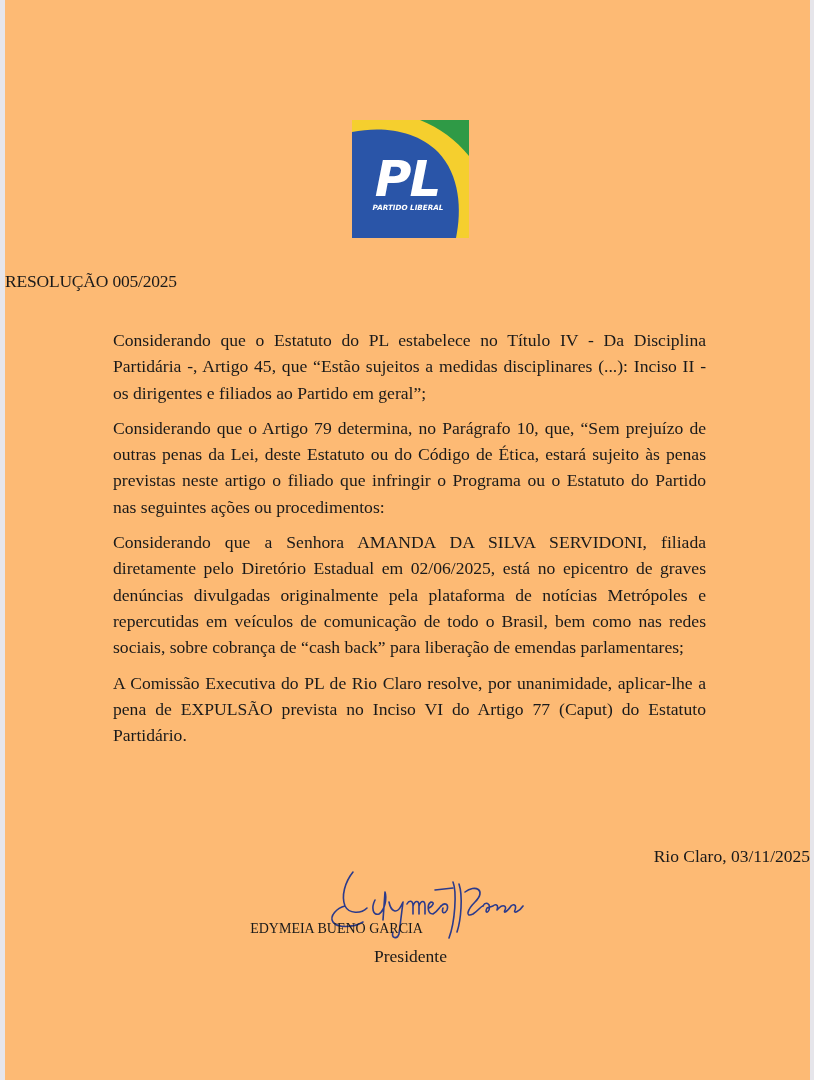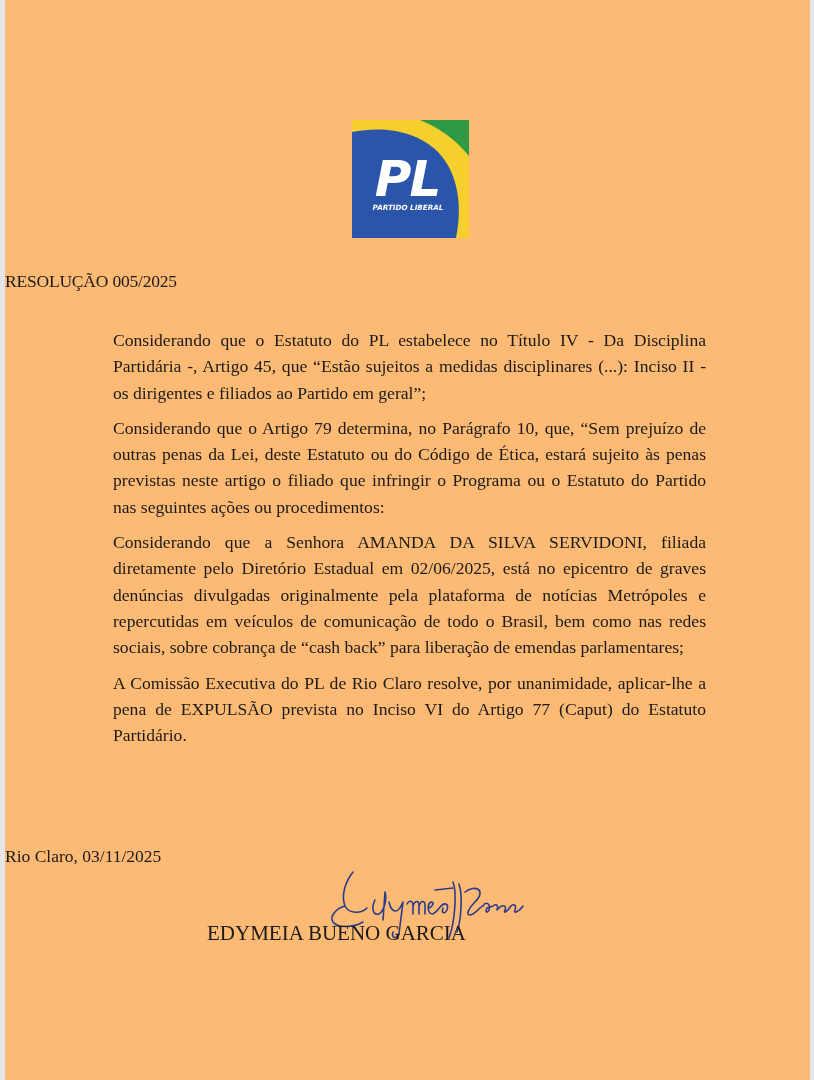--- a/index.html
+++ b/index.html
@@ -21,30 +21,30 @@
   .title {
     position: absolute; left: 0; top: 271px; width: 805px; text-align: left;
     font-size: 17.5px; letter-spacing: -0.2px;
   }
   .body-text {
     position: absolute; left: 99px; top: 318px; width: 611px;
     font-size: 17.6px; line-height: 26.3px; text-align: justify;
   }
   .body-text p { margin: 9px; }
   .place-date {
-    position: absolute; left: 0; top: 846px; width: 805px; text-align: left;
+    position: absolute; left: 0; top: 846px; width: 805px; text-align: right;
     padding-left: 0; box-sizing: border-box; font-size: 17.5px;
   }
   .signature {
     position: absolute; left: 310px; top: 862px; width: 220px; height: 80px;
   }
   .signature svg { width: 220px; height: 80px; }
   .signer-name {
     position: absolute; left: 0; top: 921px; width: 643px; text-align: center;
-    font-size: 21px; padding-left: 20px; box-sizing: border-box;
+    font-size: 14px; padding-left: 20px; box-sizing: border-box;
   }
   .signer-role {
     position: absolute; left: 0; top: 946px; width: 805px; text-align: center;
     font-size: 17.5px; padding-left: 6px; box-sizing: border-box;
   }
 </style>
 </head>
 <body>
 
 <div class="page">
@@ -81,14 +81,15 @@
         <path d="M126,44 C130,40 134,42 132,48 C130,52 126,52 128,46"></path>
         <path d="M138,20 C142,30 140,60 134,76 M144,22 C148,34 146,58 142,70"></path>
         <path d="M120,28 L138,26"></path>
         <path d="M150,30 C160,22 172,28 160,40 C152,48 150,56 158,52 C164,48 166,44 168,44"></path>
         <path d="M168,44 C170,40 176,40 174,48 C172,52 170,50 172,46 L178,44 C180,42 184,42 182,48 L184,46 C188,42 192,44 190,48 C188,52 192,50 196,44 C198,42 202,42 200,48 C198,52 204,50 208,44"></path>
       </g>
     </svg>
   </div>
 
   <div class="signer-name">EDYMEIA BUENO GARCIA</div>
+  <div class="signer-role">Presidente</div>
 
 </div>
 
 </body></html>

